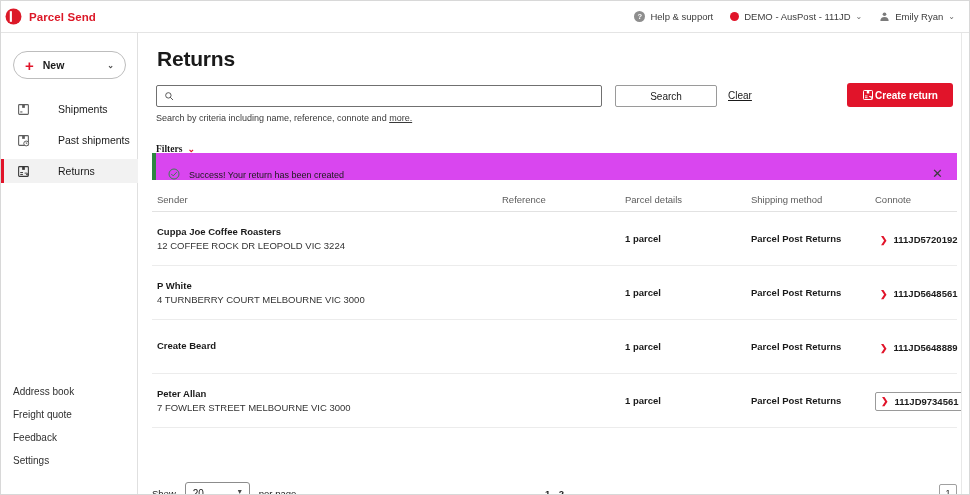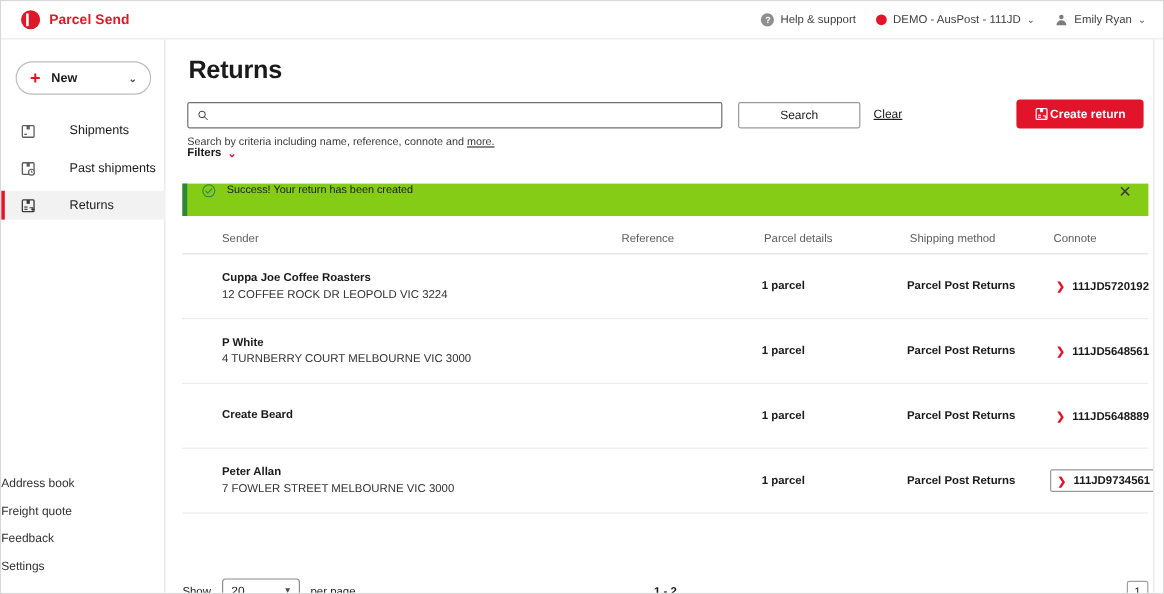--- a/index.html
+++ b/index.html
@@ -19,21 +19,21 @@
   }
 
   
   .topbar {
     position: absolute; left: 0; top: 0;
     width: 970px; height: 32px;
     background: #fff;
     border-bottom: 1px solid #e4e4e4;
     display: flex; align-items: center;
   }
-  .brand { display: flex; align-items: center; gap: 7px; padding-left: 16px; }
+  .brand { display: flex; align-items: center; gap: 7px; padding-left: 4px; }
   .brand-mark { width: 17px; height: 17px; display: block; }
   .brand-name {
     color: #dc1928; font-size: 11.5px; font-weight: bold; letter-spacing: .1px;
   }
   .topbar-right {
     margin-left: auto; display: flex; align-items: center;
     gap: 17px; padding-right: 16px;
     font-size: 9.5px; color: #3d3d3d;
   }
   .tb-item { display: flex; align-items: center; gap: 5px; white-space: nowrap; }
@@ -78,22 +78,22 @@
   .nav-item.active::before {
     content: ""; position: absolute; left: 0; top: 0;
     width: 3px; height: 100%; background: #e1142a;
   }
   .nav-ico { width: 13px; height: 13px; flex: 0 0 13px; display:block; }
 
   .sidebar-bottom {
     position: absolute; left: 0; bottom: 18px; width: 137px;
   }
   .sb-link {
-    height: 23px; display: flex; align-items: flex-end;
-    font-size: 10px; color: #303030;
+    height: 23px; display: flex; align-items: flex-start;
+    padding-left: 12px; font-size: 10px; color: #303030;
   }
 
   
   .main {
     position: absolute; left: 137px; top: 32px;
     width: 833px; height: 463px;
     background: #fff;
     overflow: hidden;
   }
   .page-title {
@@ -135,53 +135,53 @@
     cursor: pointer;
   }
   .btn-create .ico { width: 12px; height: 12px; display:block; }
 
   .search-hint {
     position: absolute; left: 18px; top: 80px;
     font-size: 9px; color: #3a3a3a;
   }
   .search-hint u { cursor: pointer; }
   .filters {
-    position: absolute; left: 18px; top: 89px;
+    position: absolute; left: 18px; top: 111px;
     font-size: 9.5px; font-weight: bold; color: #1a1a1a;
-    display: flex; align-items: center; gap: 5px; cursor: pointer;
+    display: flex; align-items: center; gap: 5px; cursor: pointer; font-family: Liberation Serif, serif;
   }
   .filters .fchev { color: #e1142a; font-size: 9px; font-weight: bold; }
 
   
   .banner {
     position: absolute; left: 14px; top: 120px;
     width: 805px; height: 27px;
-    background: #84cc16;
+    background: #d946ef;
     border-left: 4px solid #2e8540;
-    display: flex; align-items: flex-start;
+    display: flex; align-items: flex-end;
   }
   .banner .check { margin-left: 12px; width: 12px; height: 12px; display:block; }
   .banner-text { margin-left: 9px; font-size: 9px; color: #1a1a1a; }
   .banner-close {
     margin-left: auto; margin-right: 14px;
     font-size: 13px; color: #3c3c3c; cursor: pointer; line-height: 1;
   }
 
   
   .table { position: absolute; left: 14px; top: 155px; width: 805px; }
   .thead {
     height: 24px; display: flex; align-items: center;
     border-bottom: 1px solid #e2e2e2;
     font-size: 9.5px; color: #5c5c5c;
   }
   .row {
     height: 54px; display: flex; align-items: center;
     border-bottom: 1px solid #ececec;
   }
-  .c-sender { width: 350px; padding-left: 5px; margin-left: 28px; }
+  .c-sender { width: 350px; padding-left: 5px; }
   .c-ref    { width: 123px; }
   .c-parcel { width: 126px; }
   .c-ship   { width: 124px; }
   .c-conn   { width: 82px; }
   .sender-name { font-size: 9.5px; font-weight: bold; color: #1a1a1a; margin-bottom: 3px; }
   .sender-addr { font-size: 9.5px; color: #333; }
   .cell-strong { font-size: 9.5px; font-weight: bold; color: #1a1a1a; }
   .connote {
     display: inline-flex; align-items: center; gap: 6px;
     font-size: 9.5px; font-weight: bold; color: #1a1a1a;

